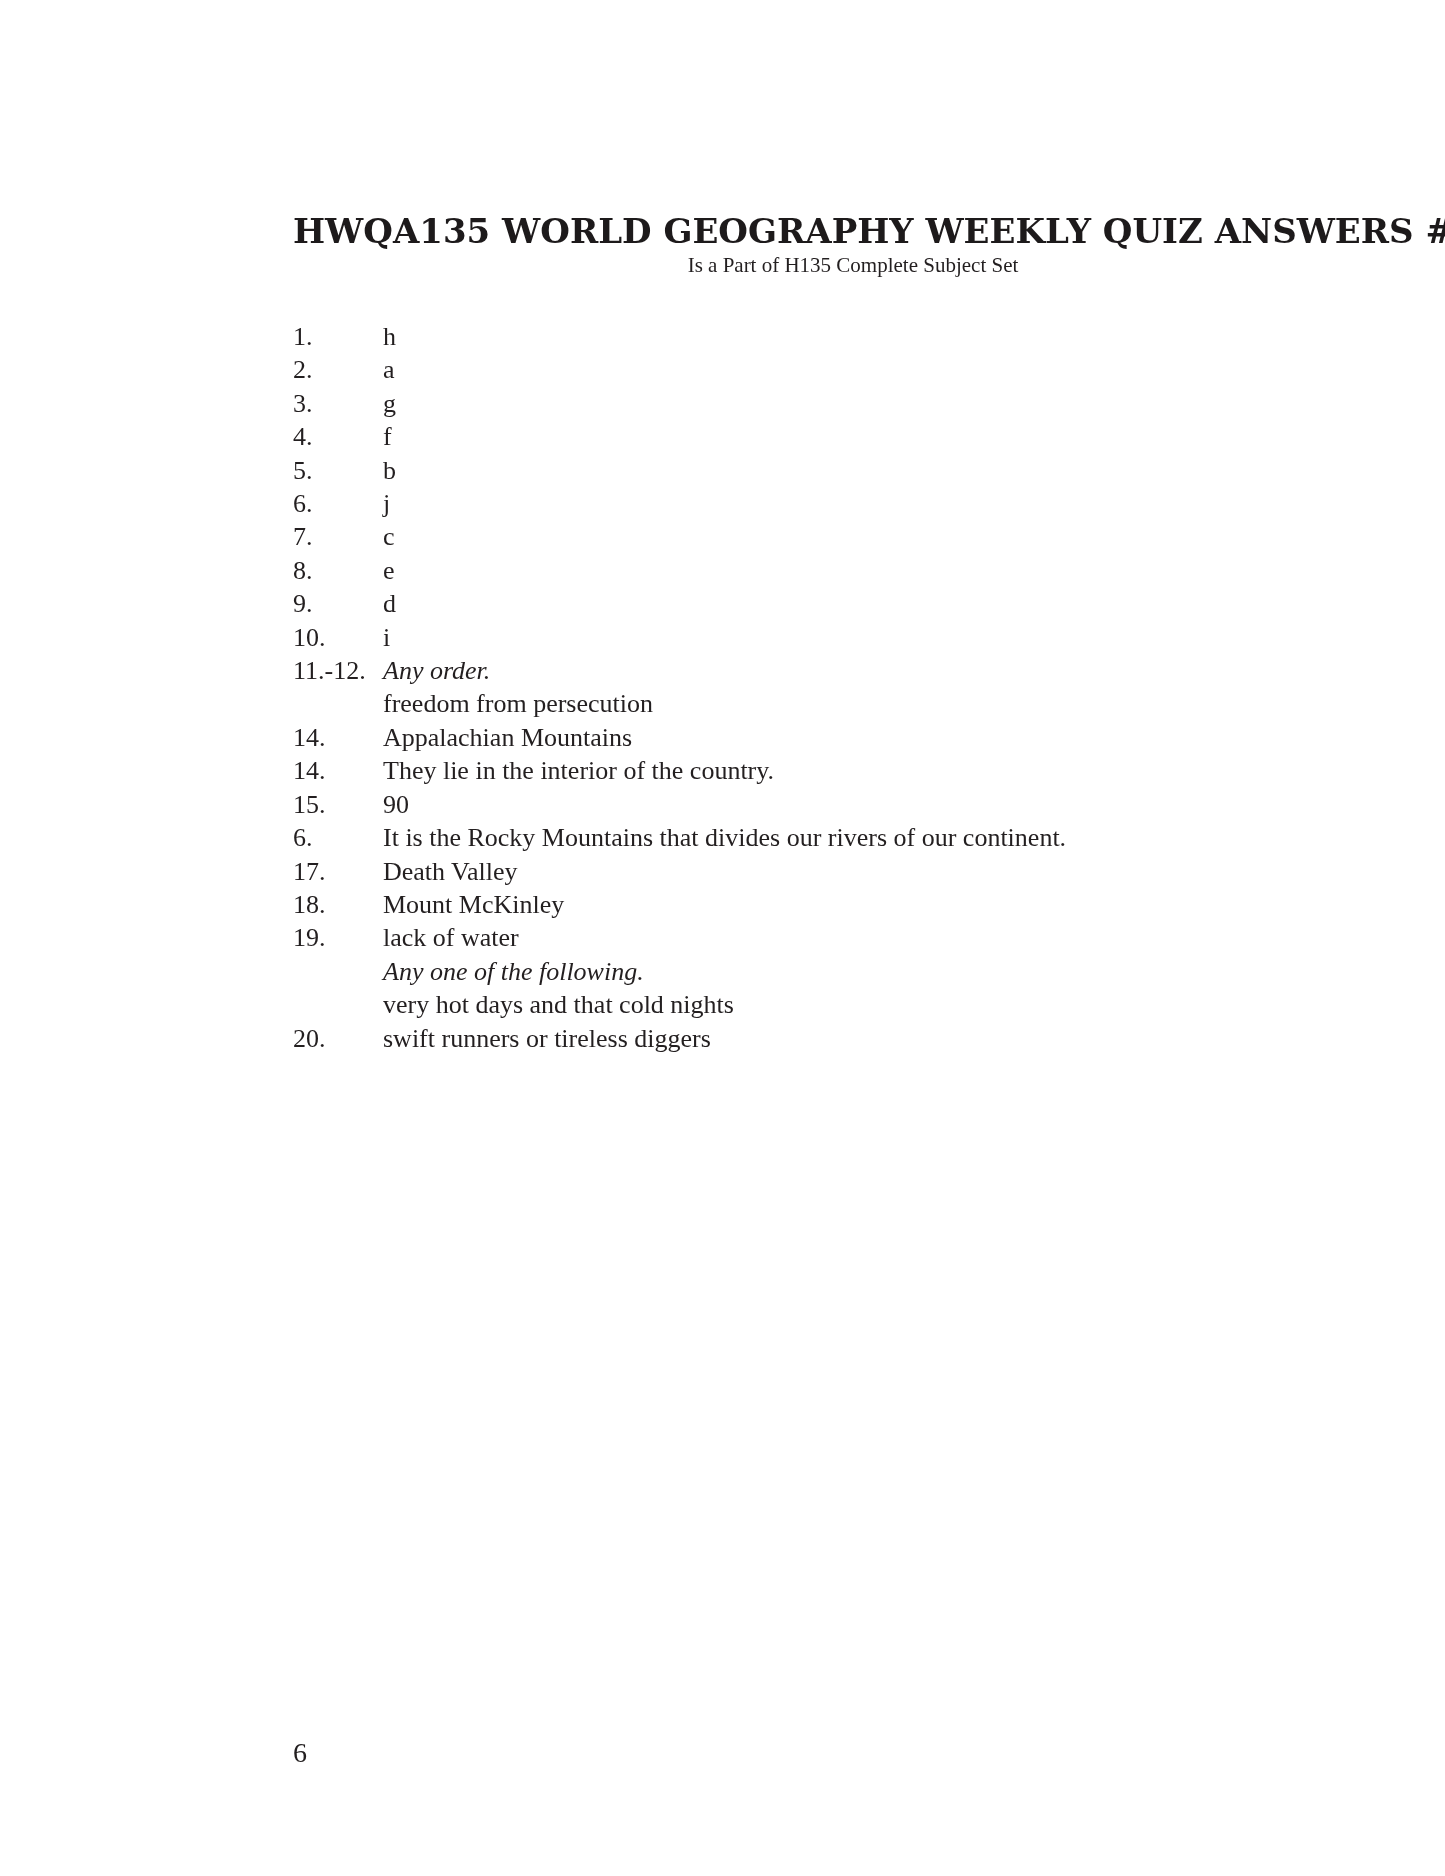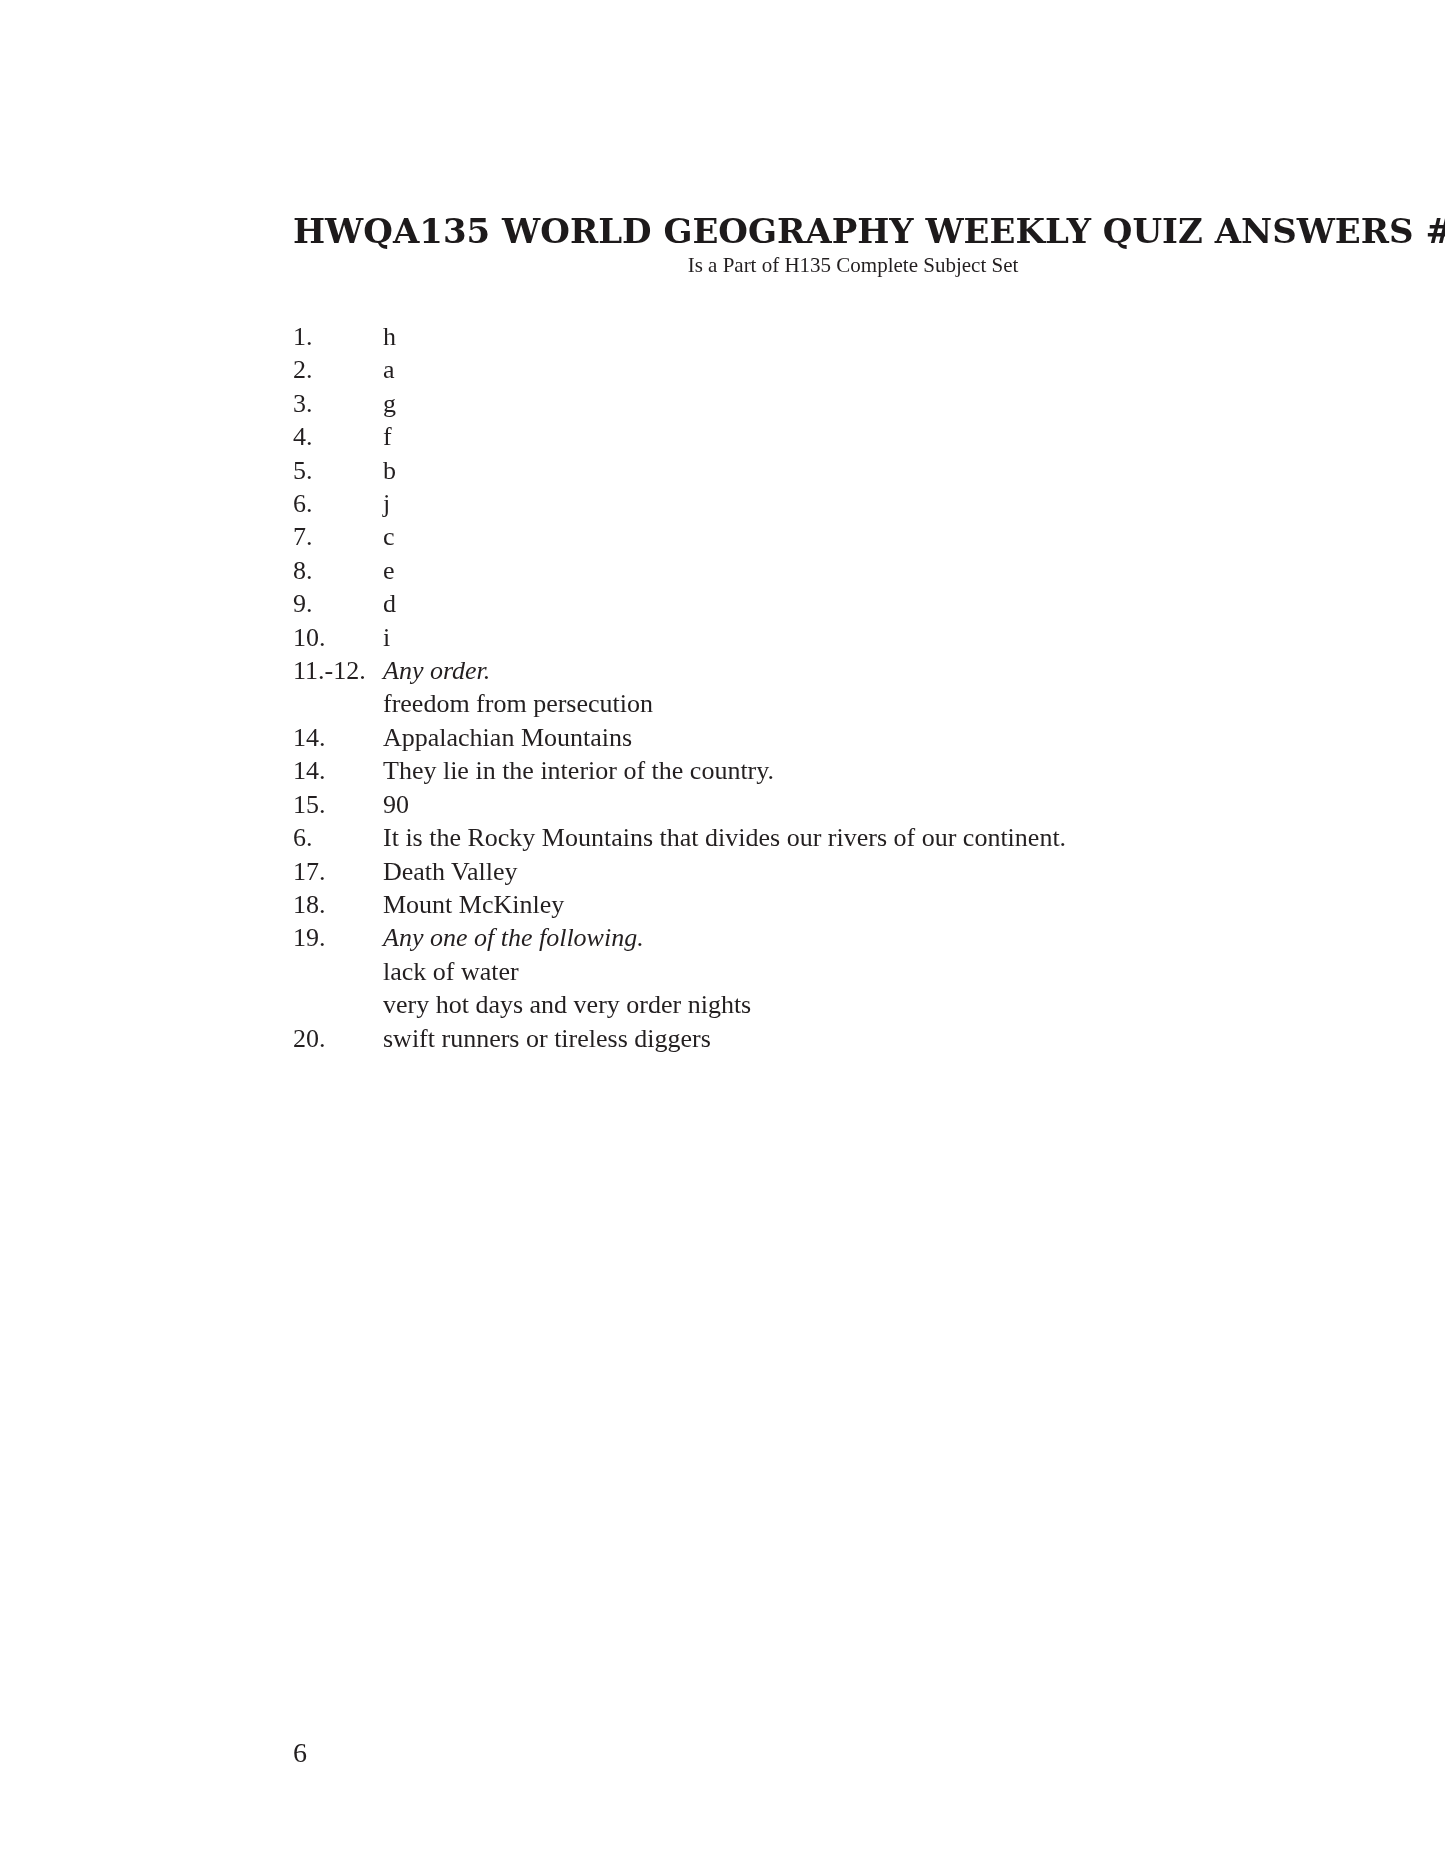--- a/index.html
+++ b/index.html
@@ -174,23 +174,23 @@
       </div>
       <div class="row">
         <span class="num">18.</span>
         <div class="answer">
           <div class="line">Mount McKinley</div>
         </div>
       </div>
       <div class="row">
         <span class="num">19.</span>
         <div class="answer">
+          <div class="line">lack of water</div>
           <div class="line italic">Any one of the following.</div>
-          <div class="line">lack of water</div>
-          <div class="line">very hot days and very order nights</div>
+          <div class="line">very hot days and that cold nights</div>
         </div>
       </div>
       <div class="row">
         <span class="num">20.</span>
         <div class="answer">
           <div class="line">swift runners or tireless diggers</div>
         </div>
       </div>
     </div>
 </div>

